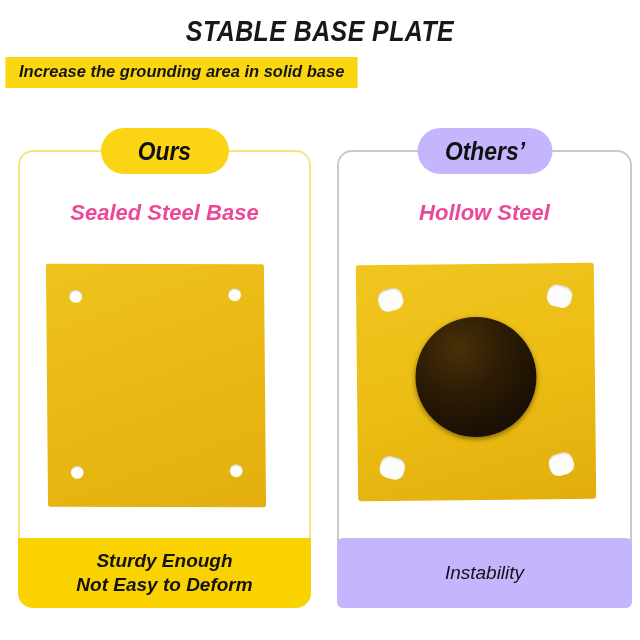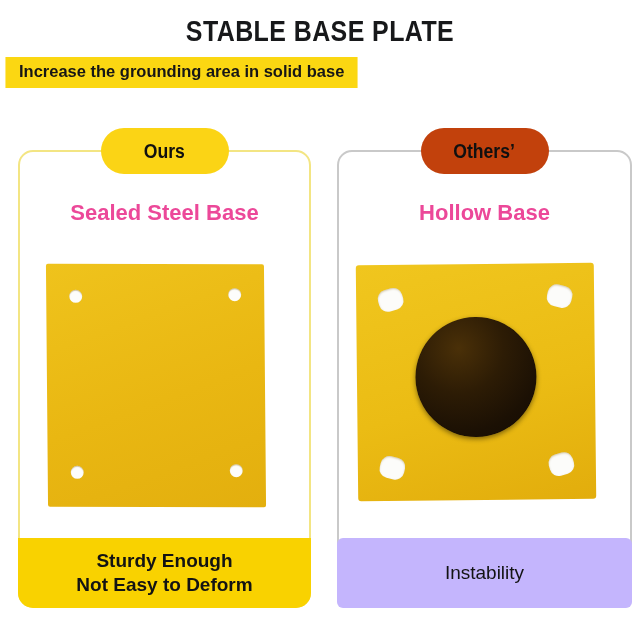--- a/index.html
+++ b/index.html
@@ -3,21 +3,21 @@
 <meta charset="utf-8">
 <style>
   html,body{margin:0;padding:0;}
   body{
     width:640px;height:640px;
     background:#ffffff;
     font-family:"Liberation Sans", sans-serif;
     overflow:hidden;
     position:relative;
   }
-  .stage{position:absolute;inset:0;}
+  .stage{position:absolute;inset:0;font-style:italic;}
 
   
   .title{
     position:absolute;left:0;right:0;top:14px;
     text-align:center;
     font-size:29px;
     font-weight:bold;
     letter-spacing:0.5px;
     color:#17181a;
     transform:scaleX(0.86);
@@ -53,31 +53,31 @@
 
   .badge{
     position:absolute;
     top:-24px;
     left:50%;
     transform:translateX(-50%);
     height:46px;
     min-width:128px;
     border-radius:23px;
     display:flex;align-items:center;justify-content:center;
-    font-size:20px;
+    font-size:26px;
     font-weight:bold;
     color:#101010;
     letter-spacing:0px;
     padding:0 22px;
     box-sizing:border-box;
     white-space:nowrap;
   }
   .badge span{display:block;transform:scaleX(0.88);}
   .badge.yellow{background:#FBD415;}
-  .badge.grey{background:#c2410c;}
+  .badge.grey{background:#c4b5fd;}
 
   .card-heading{
     position:absolute;top:48px;left:0;right:0;
     text-align:center;
     font-size:22px;
     font-weight:bold;
     color:#ec4899;
     white-space:nowrap;
   }
 
@@ -191,21 +191,21 @@
       <span class="l2">Not Easy to Deform</span>
     </div>
   </div>
 
   <div class="card others">
 
     <div class="badge grey">
       <span>Others’</span>
     </div>
 
-    <div class="card-heading">Hollow Base</div>
+    <div class="card-heading">Hollow Steel</div>
 
     <div class="art">
       <div class="plate-hollow">
         <div class="slot s-tl"></div>
         <div class="slot s-tr"></div>
         <div class="slot s-bl"></div>
         <div class="slot s-br"></div>
         <div class="big-hole"></div>
       </div>
     </div>

